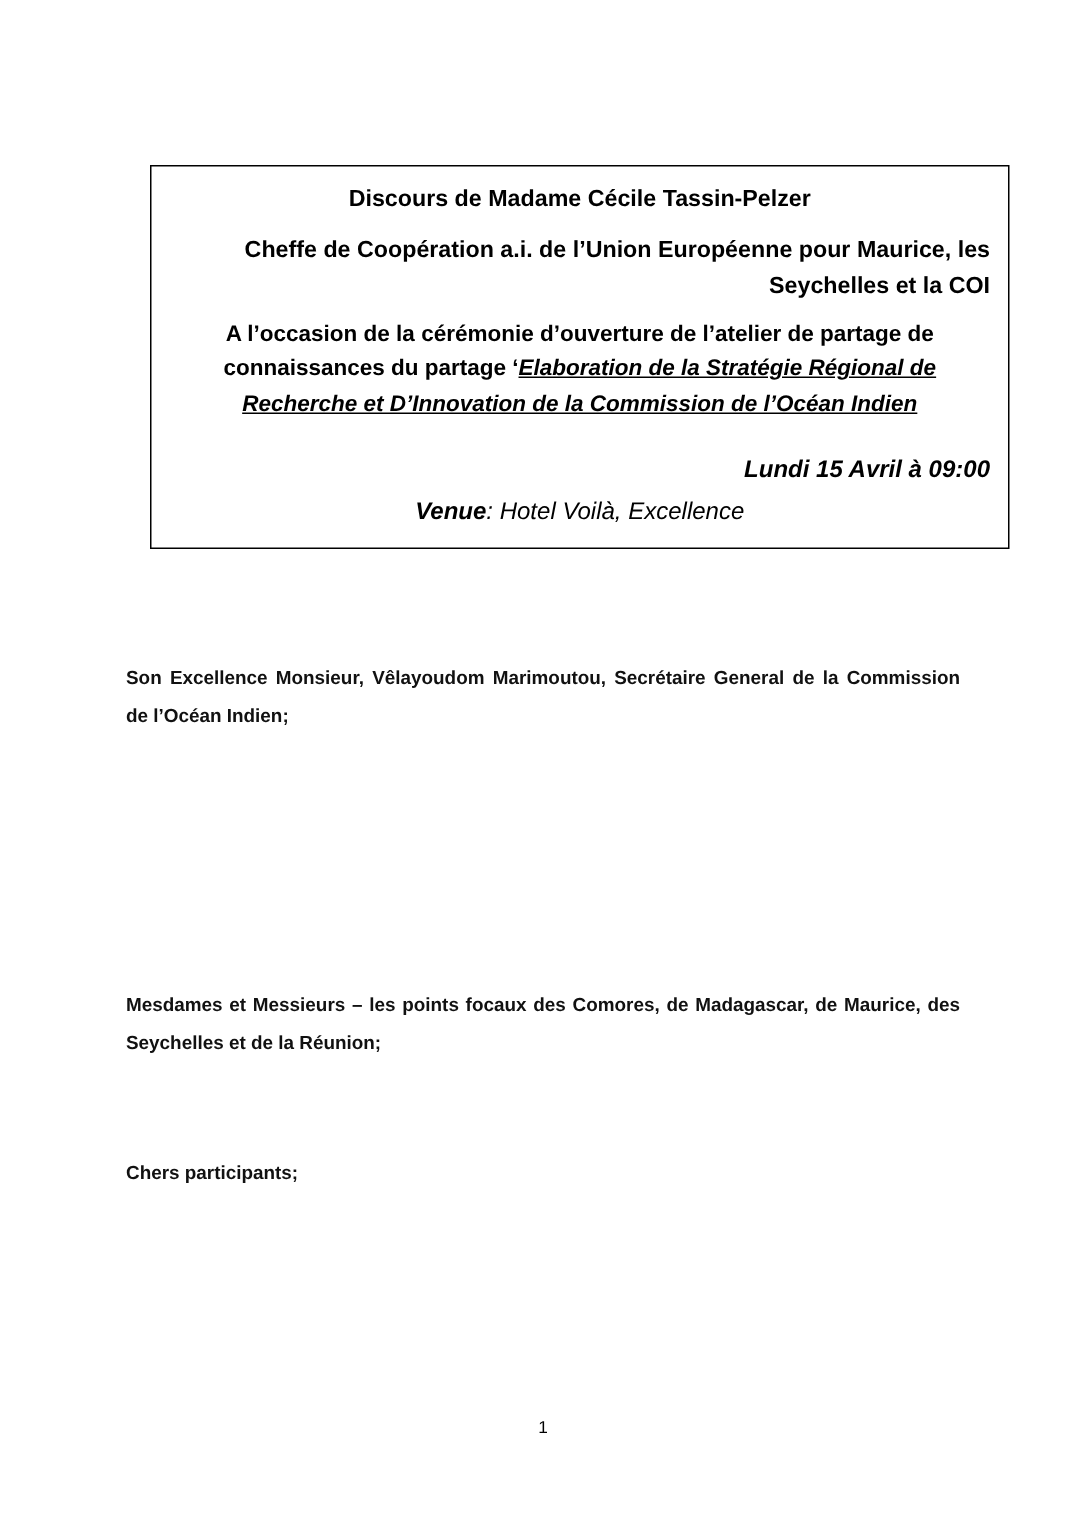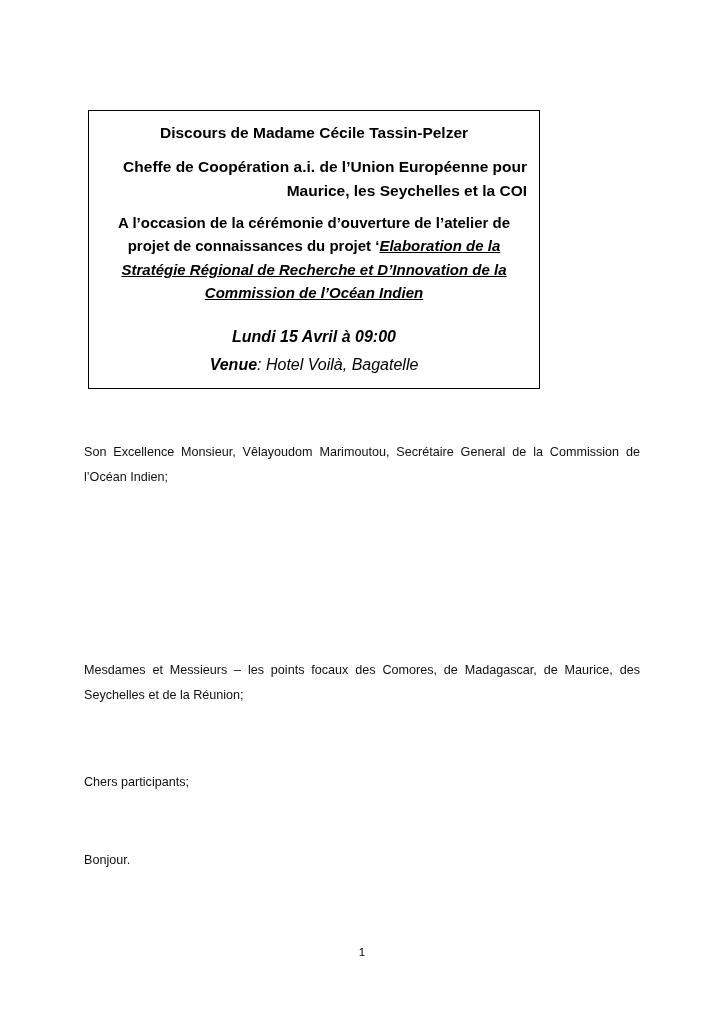--- a/index.html
+++ b/index.html
@@ -17,23 +17,23 @@
   }
   .page {
     width: 724px;
     height: 1024px;
     box-sizing: border-box;
     padding: 0;
     position: relative;
   }
   .title-box {
     position: absolute;
-    left: 88px;
+    left: 100px;
     top: 110px;
-    width: 452px;
+    width: 573px;
     box-sizing: border-box;
     border: 1px solid #000000;
     padding: 10px 12px 14px 12px;
   }
   .title-line {
     text-align: center;
     font-weight: bold;
     font-size: 15.5px;
     line-height: 1.55;
     margin: 0 0 2px 0;
@@ -49,21 +49,21 @@
     font-size: 15px;
   }
   .title-line .ital {
     font-style: italic;
     text-decoration: underline;
   }
   .title-gap {
     height: 22px;
   }
   .title-date {
-    text-align: center;
+    text-align: right;
     font-weight: bold;
     font-style: italic;
     font-size: 16px;
     margin: 0 0 10px 0;
   }
   .title-venue {
     text-align: center;
     font-size: 16px;
     font-style: italic;
     margin: 0;
@@ -73,20 +73,21 @@
     font-style: italic;
   }
   .body-block {
     position: absolute;
     left: 84px;
     width: 556px;
     font-size: 12.6px;
     line-height: 2.0;
     text-align: justify;
     color: #111111;
+    font-weight: bold;
   }
   .b1 { top: 440px; }
   .b2 { top: 548px; }
   .b3 { top: 658px; }
   .b4 { top: 770px; }
   .b5 { top: 848px; }
   .page-number {
     position: absolute;
     left: 0;
     width: 724px;
@@ -97,26 +98,25 @@
   }
 </style>
 </head>
 <body>
 
 <div class="page">
 
   <div class="title-box">
     <p class="title-line l1">Discours de Madame Cécile Tassin-Pelzer</p>
     <p class="title-line l2">Cheffe de Coopération a.i. de l’Union Européenne pour Maurice, les Seychelles et la COI</p>
-    <p class="title-line l3"><span>A l’occasion de la cérémonie d’ouverture de l’atelier de projet de connaissances du projet ‘</span><span class="ital">Elaboration de la Stratégie Régional de Recherche et D’Innovation de la Commission de l’Océan Indien</span></p>
+    <p class="title-line l3"><span>A l’occasion de la cérémonie d’ouverture de l’atelier de partage de connaissances du partage ‘</span><span class="ital">Elaboration de la Stratégie Régional de Recherche et D’Innovation de la Commission de l’Océan Indien</span></p>
     <div class="title-gap"></div>
     <p class="title-date">Lundi 15 Avril à 09:00</p>
-    <p class="title-venue"><span class="vlabel">Venue</span><span>: Hotel Voilà, Bagatelle</span></p>
+    <p class="title-venue"><span class="vlabel">Venue</span><span>: Hotel Voilà, Excellence</span></p>
   </div>
 
   <div class="body-block b1">Son Excellence Monsieur, Vêlayoudom Marimoutou, Secrétaire General de la Commission de l’Océan Indien;</div>
   <div class="body-block b3">Mesdames et Messieurs – les points focaux des Comores, de Madagascar, de Maurice, des Seychelles et de la Réunion;</div>
   <div class="body-block b4">Chers participants;</div>
-  <div class="body-block b5">Bonjour.</div>
 
   <div class="page-number">1</div>
 
 </div>
 
 </body></html>

